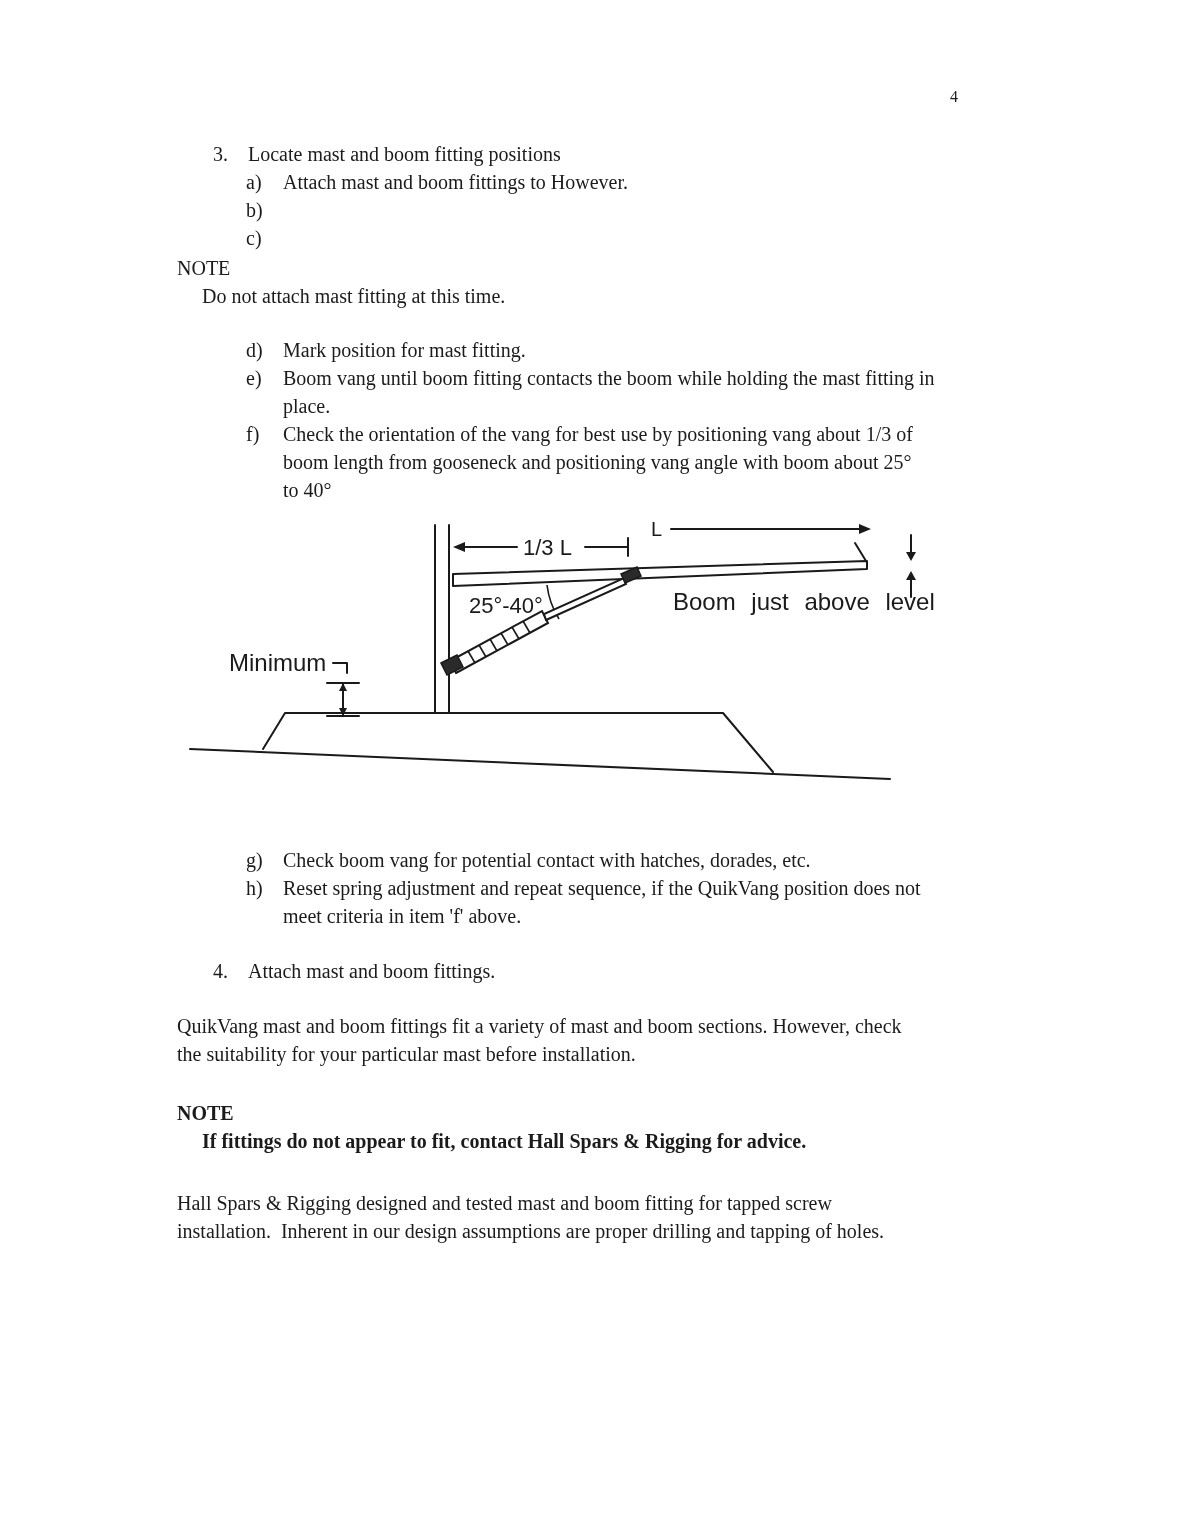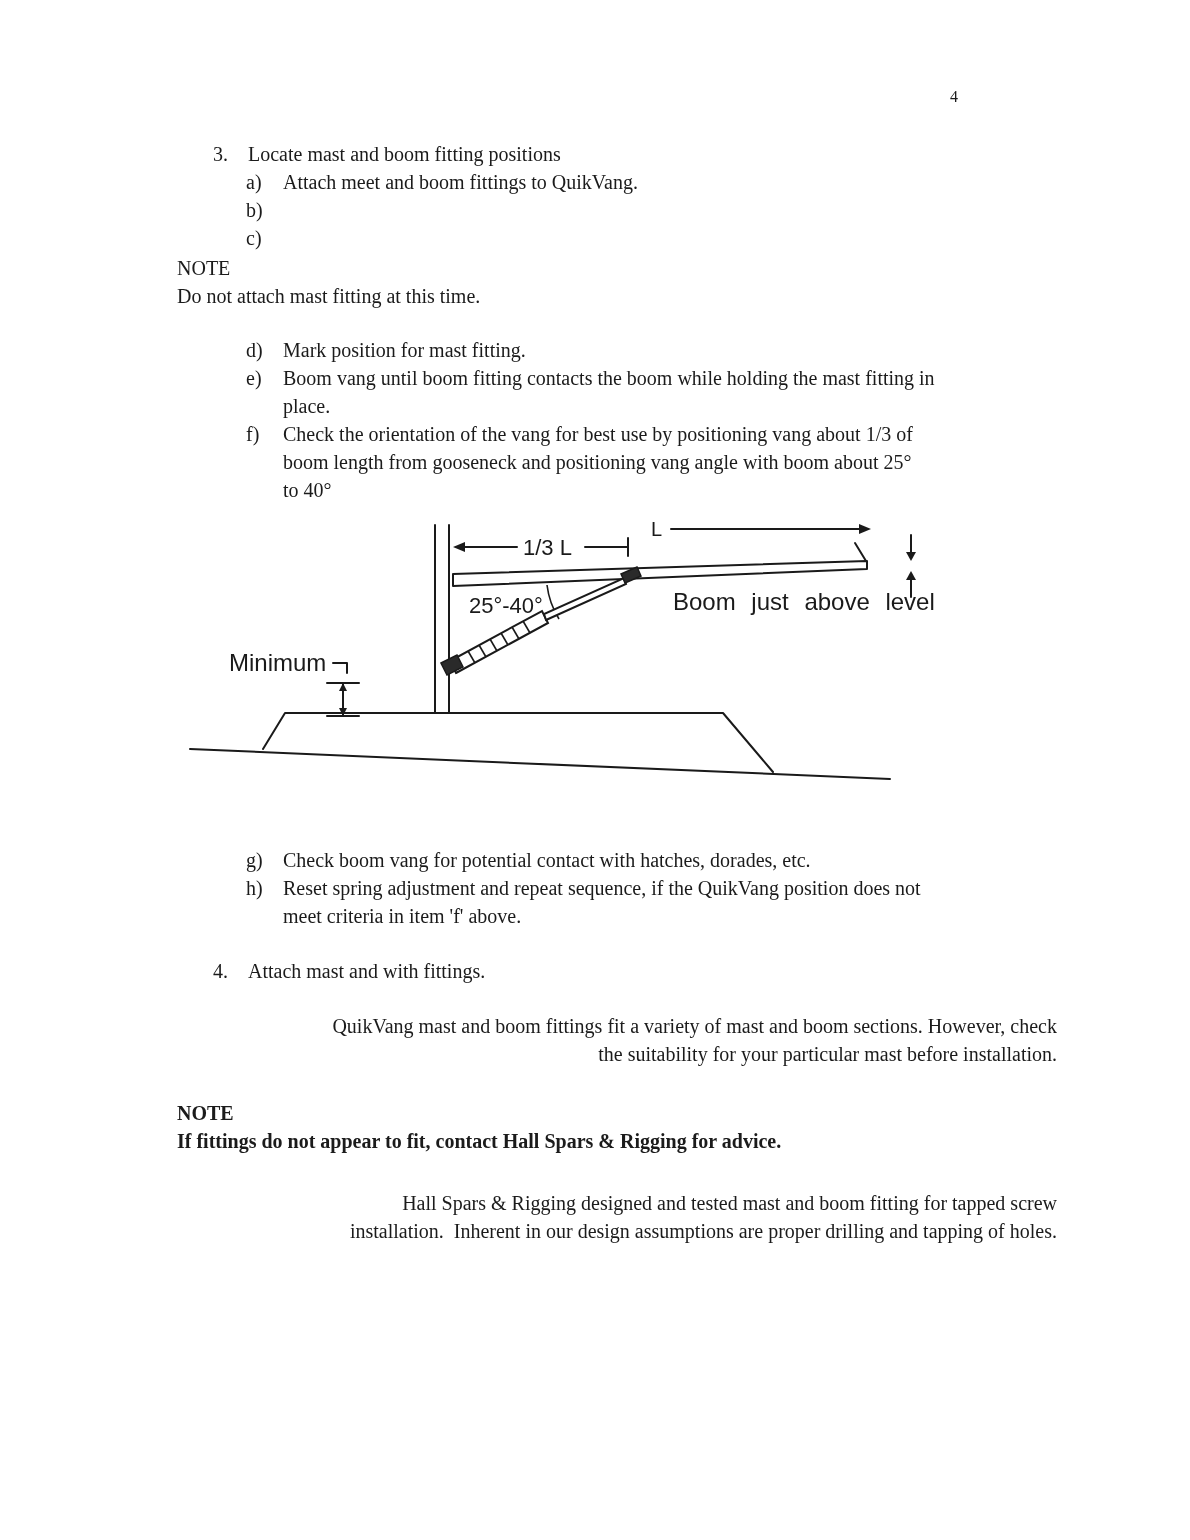--- a/index.html
+++ b/index.html
@@ -9,25 +9,25 @@
   }
   .page{position:absolute;inset:0;background:#fff;overflow:hidden;}
   .page-number{position:absolute;left:950px;top:88px;font-size:16px;}
   .content{position:absolute;left:177px;top:140px;width:880px;font-size:20px;line-height:28px;}
   .row{display:flex;align-items:flex-start;}
   .lvl1{margin-left:36px;}
   .lvl1 > .marker{flex:0 0 35px;}
   .lvl2{margin-left:69px;}
   .lvl2 > .marker{flex:0 0 37px;}
   .text{white-space:pre-wrap;}
-  .para{white-space:pre-wrap;text-align:right;}
+  .para{white-space:pre-wrap;}
   .note .note-label,.note .note-text{}
   .note-bold .note-label,.note-bold .note-text{font-weight:bold;}
   .note-label{display:block;}
-  .note-text{display:block;}
+  .note-text{display:block;margin-left:25px;}
   .mt-note1{margin-top:2px;}
   .mt-d{margin-top:26px;}
   .mt-g{margin-top:54px;}
   .mt-sec4{margin-top:27px;}
   .mt-p1{margin-top:27px;}
   .mt-note2{margin-top:31px;}
   .mt-p2{margin-top:34px;}
   .diagram{margin:13px 0 0 8px;width:760px;height:275px;}
   svg .ln{stroke:#1a1a1a;stroke-width:2;fill:none;stroke-linecap:round;stroke-linejoin:round;}
   svg .thin{stroke:#1a1a1a;stroke-width:1.6;fill:none;}
@@ -47,21 +47,21 @@
 
   <div class="content">
 
     <div class="row lvl1">
       <span class="marker">3.</span>
       <div class="text">Locate mast and boom fitting positions</div>
     </div>
 
     <div class="row lvl2">
       <span class="marker">a)</span>
-      <div class="text">Attach meet and boom fittings to QuikVang.</div>
+      <div class="text">Attach mast and boom fittings to However.</div>
     </div>
     <div class="row lvl2">
       <span class="marker">b)</span>
     </div>
     <div class="row lvl2">
       <span class="marker">c)</span>
     </div>
 
     <div class="note mt-note1">
       <span class="note-label">NOTE</span>
@@ -160,21 +160,21 @@
       <div class="text">Check boom vang for potential contact with hatches, dorades, etc.</div>
     </div>
     <div class="row lvl2">
       <span class="marker">h)</span>
       <div class="text">Reset spring adjustment and repeat sequence, if the QuikVang position does not
 meet criteria in item 'f' above.</div>
     </div>
 
     <div class="row lvl1 mt-sec4">
       <span class="marker">4.</span>
-      <div class="text">Attach mast and with fittings.</div>
+      <div class="text">Attach mast and boom fittings.</div>
     </div>
 
     <div class="para mt-p1">QuikVang mast and boom fittings fit a variety of mast and boom sections. However, check
 the suitability for your particular mast before installation.</div>
 
     <div class="note note-bold mt-note2">
       <span class="note-label">NOTE</span>
       <span class="note-text">If fittings do not appear to fit, contact Hall Spars &amp; Rigging for advice.</span>
     </div>
 

